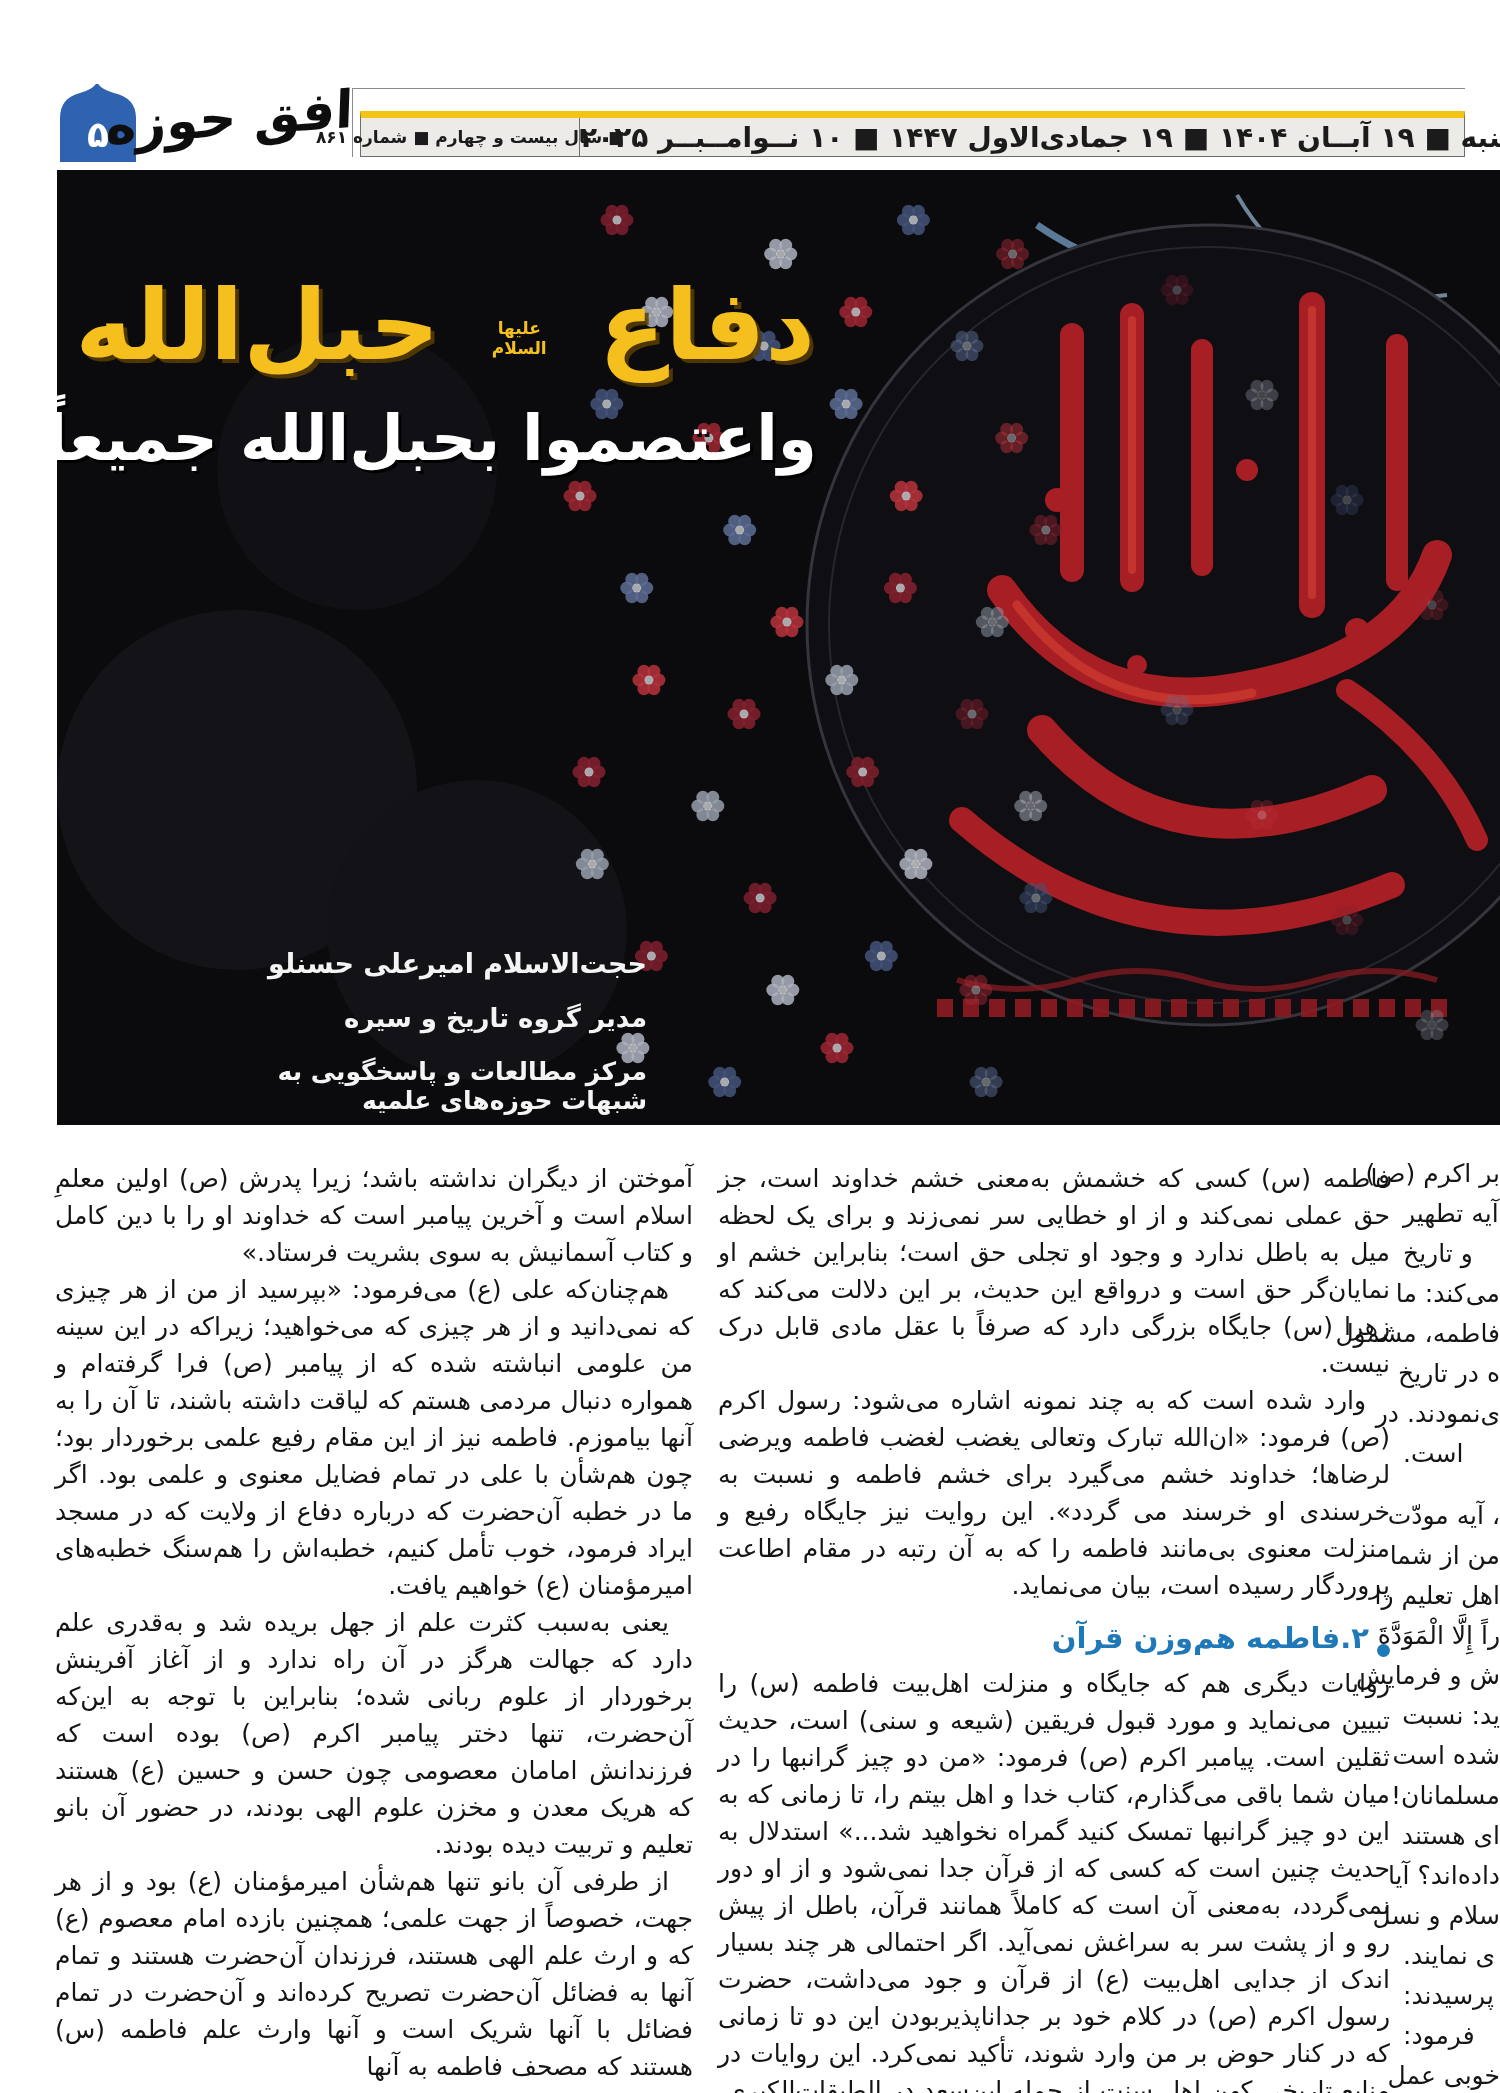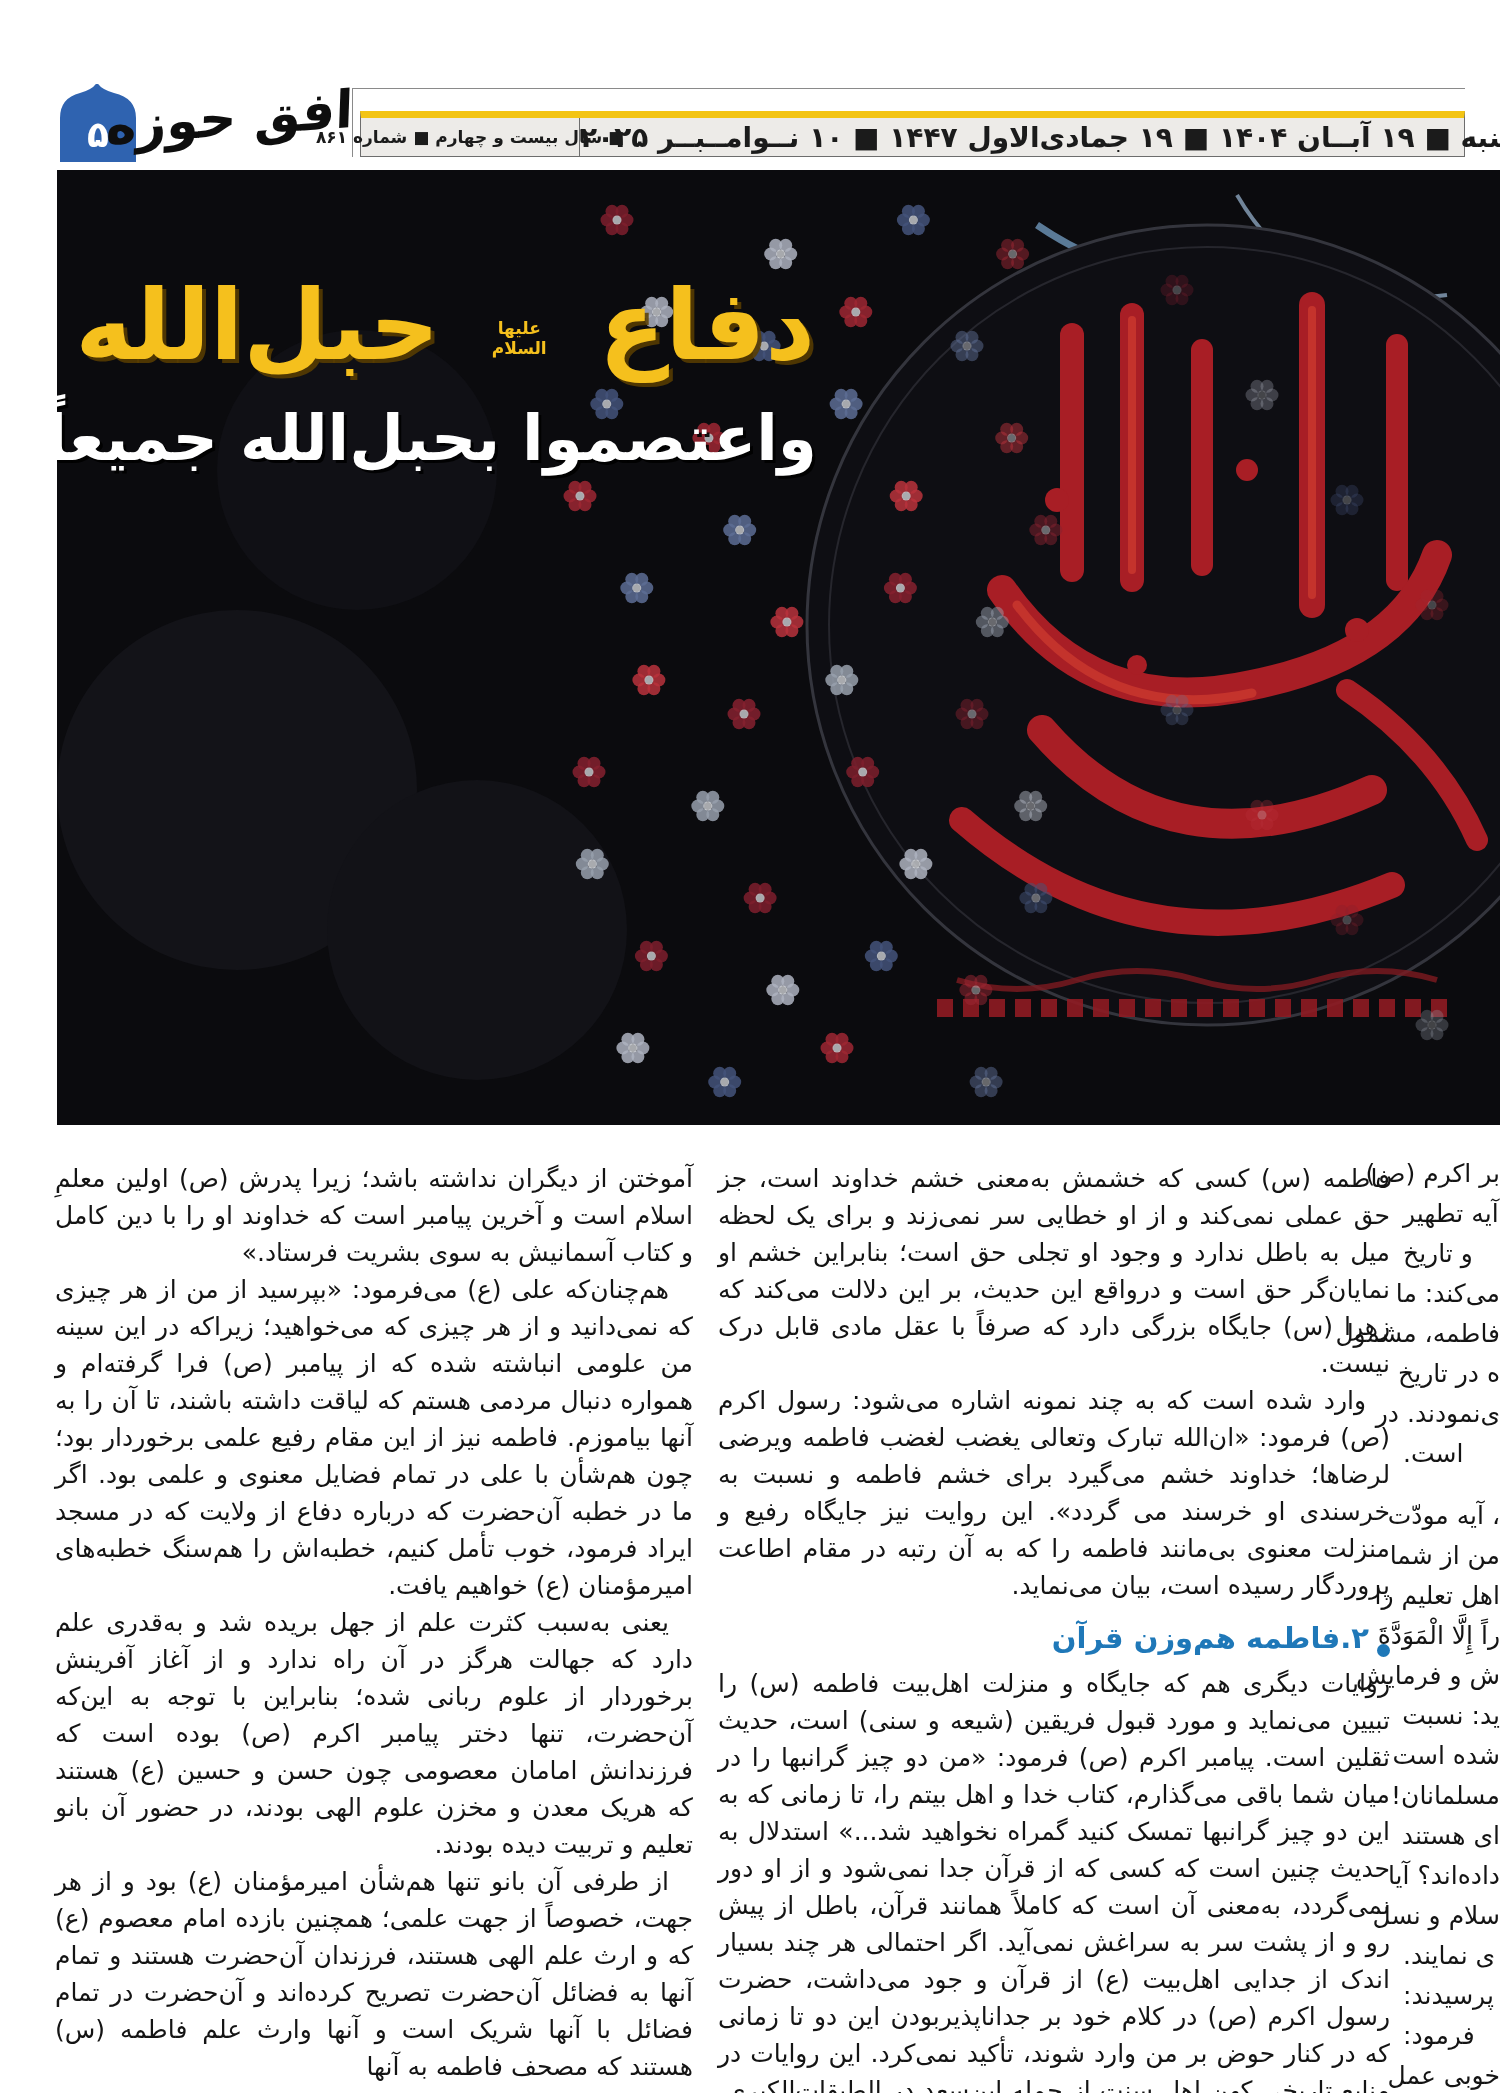--- a/index.html
+++ b/index.html
@@ -493,20 +493,25 @@
     </svg>
 
     <h1 class="hero-title">
       <span>دفاع</span>
       <span class="honorific">علیها السلام</span>
       <span>حبل‌الله است</span>
     </h1>
 
     <div class="hero-sub">واعتصموا بحبل‌الله جمیعاً ولا تفرقوا</div>
 
+    <div class="author">
+      <p class="a1">حجت‌الاسلام امیرعلی حسنلو</p>
+      <p class="a2">مدیر گروه تاریخ و سیره</p>
+      <p class="a3">مرکز مطالعات و پاسخگویی به شبهات حوزه‌های علمیه</p>
+    </div>
   </div>
 
   <div class="article">
 
     <div class="col col-right">
       <div class="group-a">
           <p>فاطمه (س) کسی که خشمش به‌معنی خشم خداوند است، جز حق عملی نمی‌کند و از او خطایی سر نمی‌زند و برای یک لحظه میل به باطل ندارد و وجود او تجلی حق است؛ بنابراین خشم او نمایان‌گر حق است و درواقع این حدیث، بر این دلالت می‌کند که زهرا (س) جایگاه بزرگی دارد که صرفاً با عقل مادی قابل درک نیست.</p>
           <p>وارد شده است که به چند نمونه اشاره می‌شود: رسول اکرم (ص) فرمود: «ان‌الله تبارک وتعالی یغضب لغضب فاطمه ویرضی لرضاها؛ خداوند خشم می‌گیرد برای خشم فاطمه و نسبت به خرسندی او خرسند می گردد». این روایت نیز جایگاه رفیع و منزلت معنوی بی‌مانند فاطمه را که به آن رتبه در مقام اطاعت پروردگار رسیده است، بیان می‌نماید.</p>
         </div>
       <div class="sec-heading">

